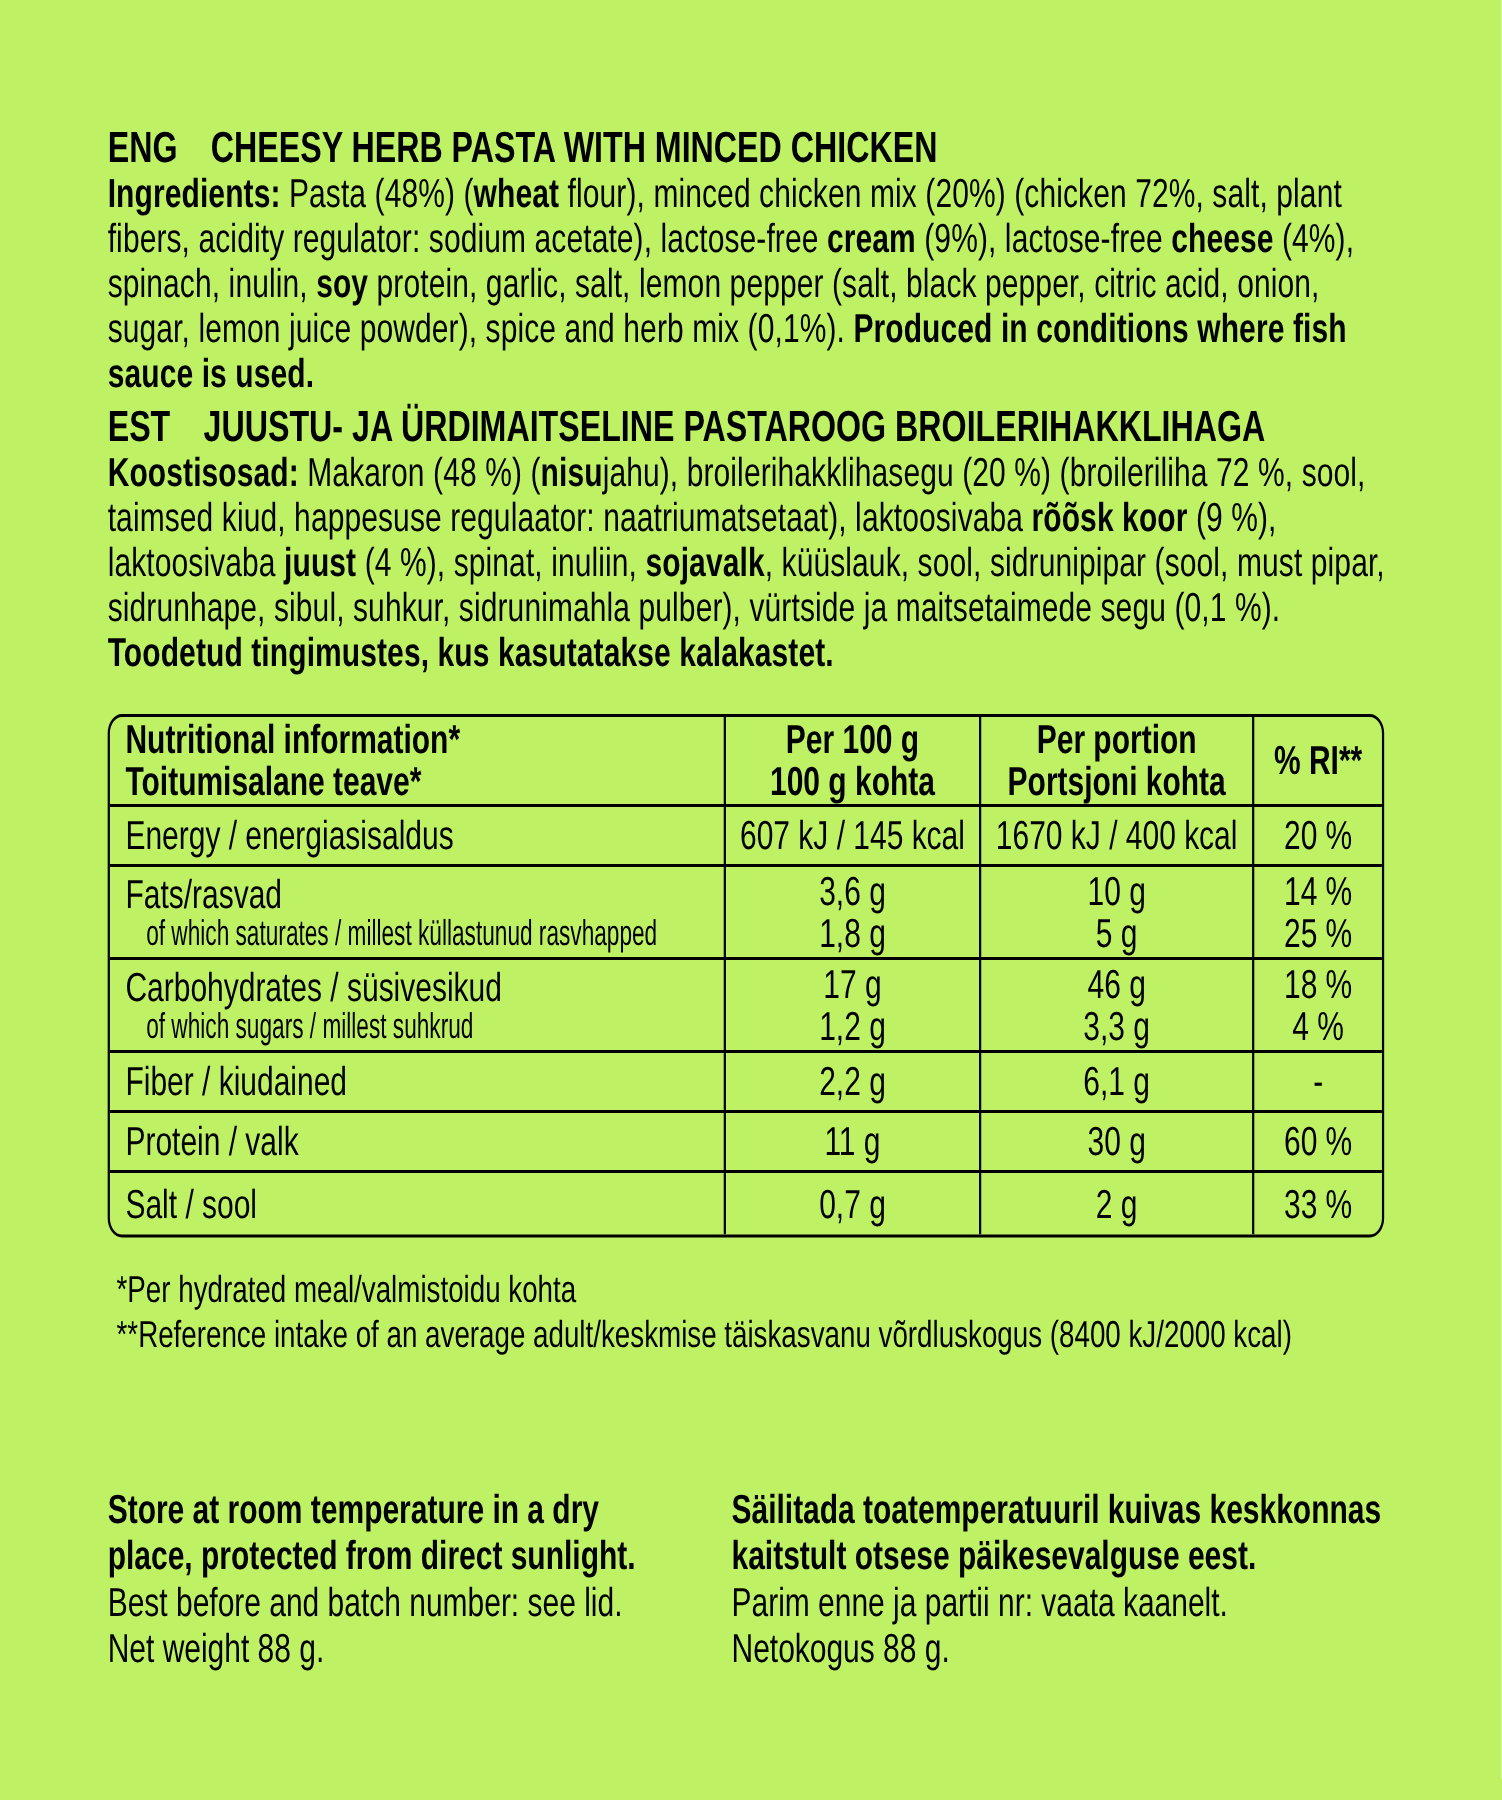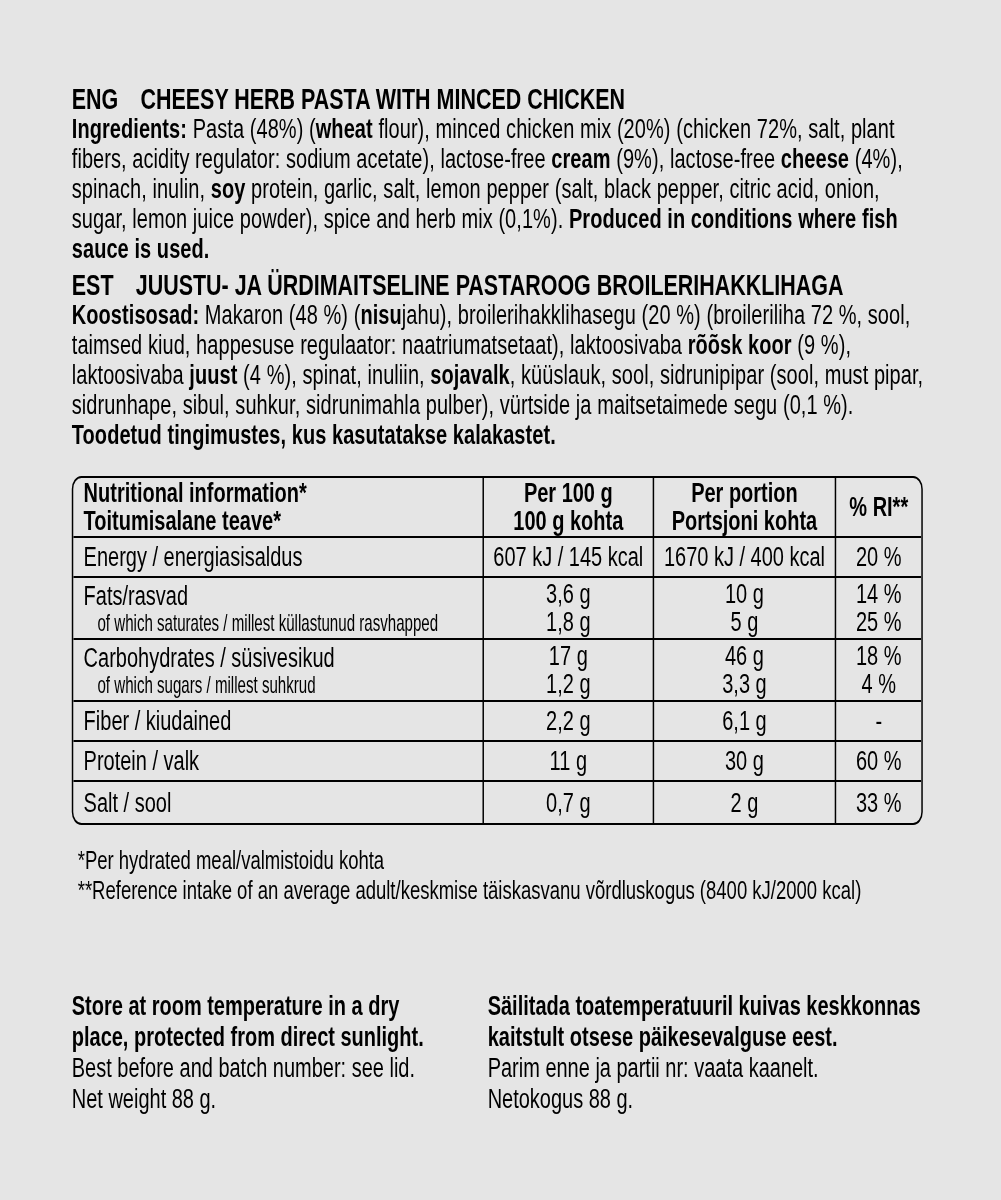--- a/index.html
+++ b/index.html
@@ -1,19 +1,19 @@
 <!DOCTYPE html>
 <html><head>
 <meta charset="utf-8">
 <style>
   html,body{margin:0;padding:0;}
   .page{
     position:relative;
     width:1001px;height:1200px;
-    background:#e5e5e5;
+    background:#bef264;
     overflow:hidden;
     font-family:"Liberation Sans","DejaVu Sans",sans-serif;
     color:#000;
   }
   
   .condense{
     width:1353px;
     transform:scaleX(0.74);
     transform-origin:top left;
     box-sizing:border-box;

